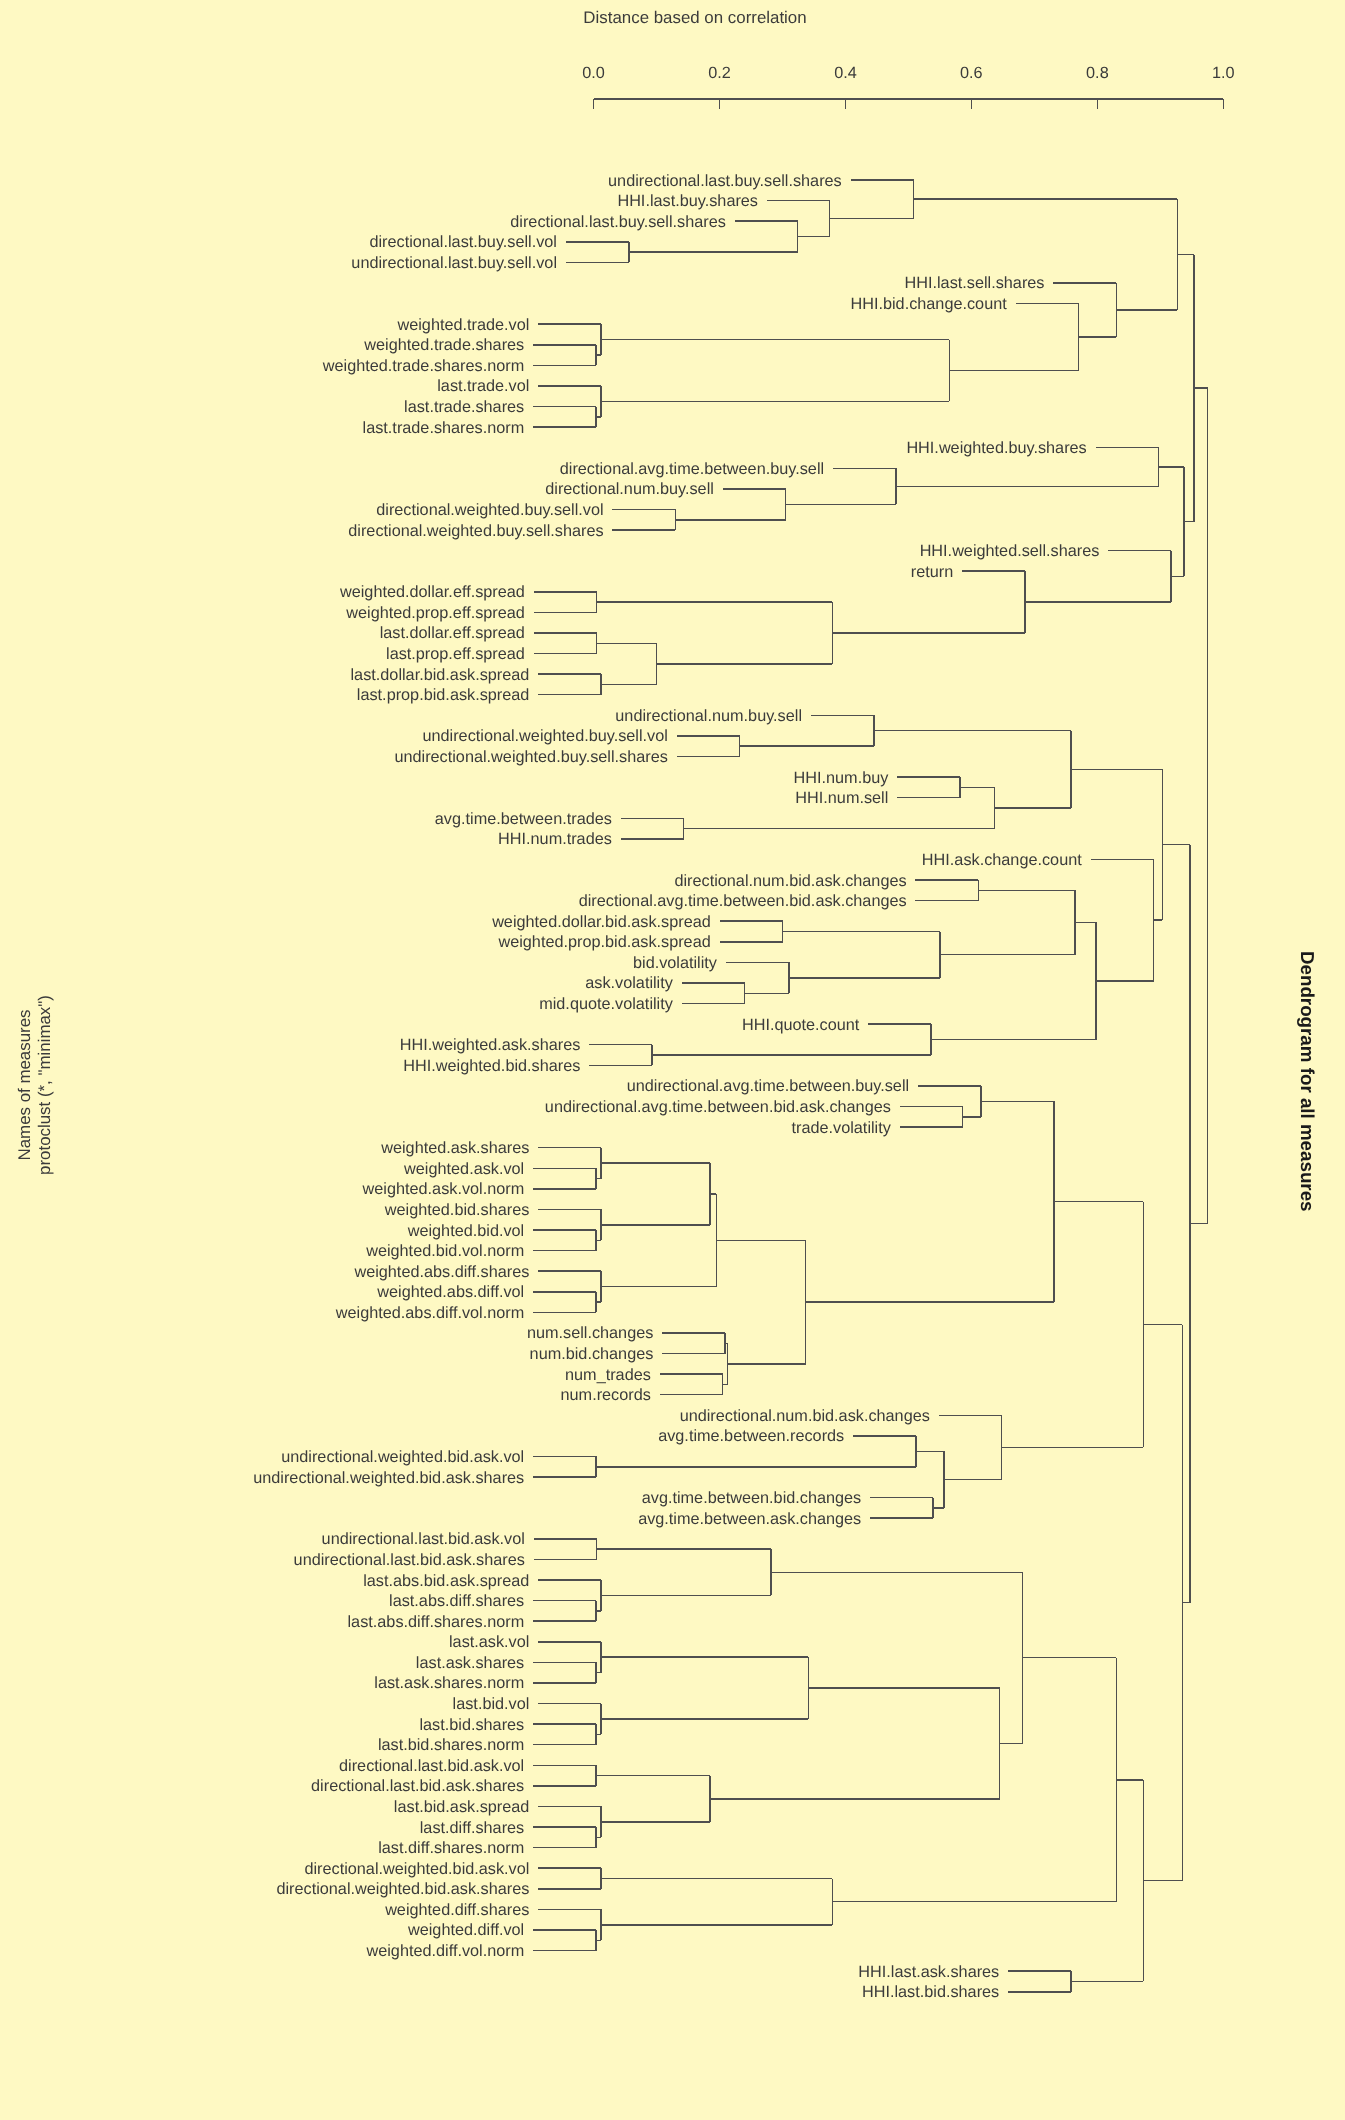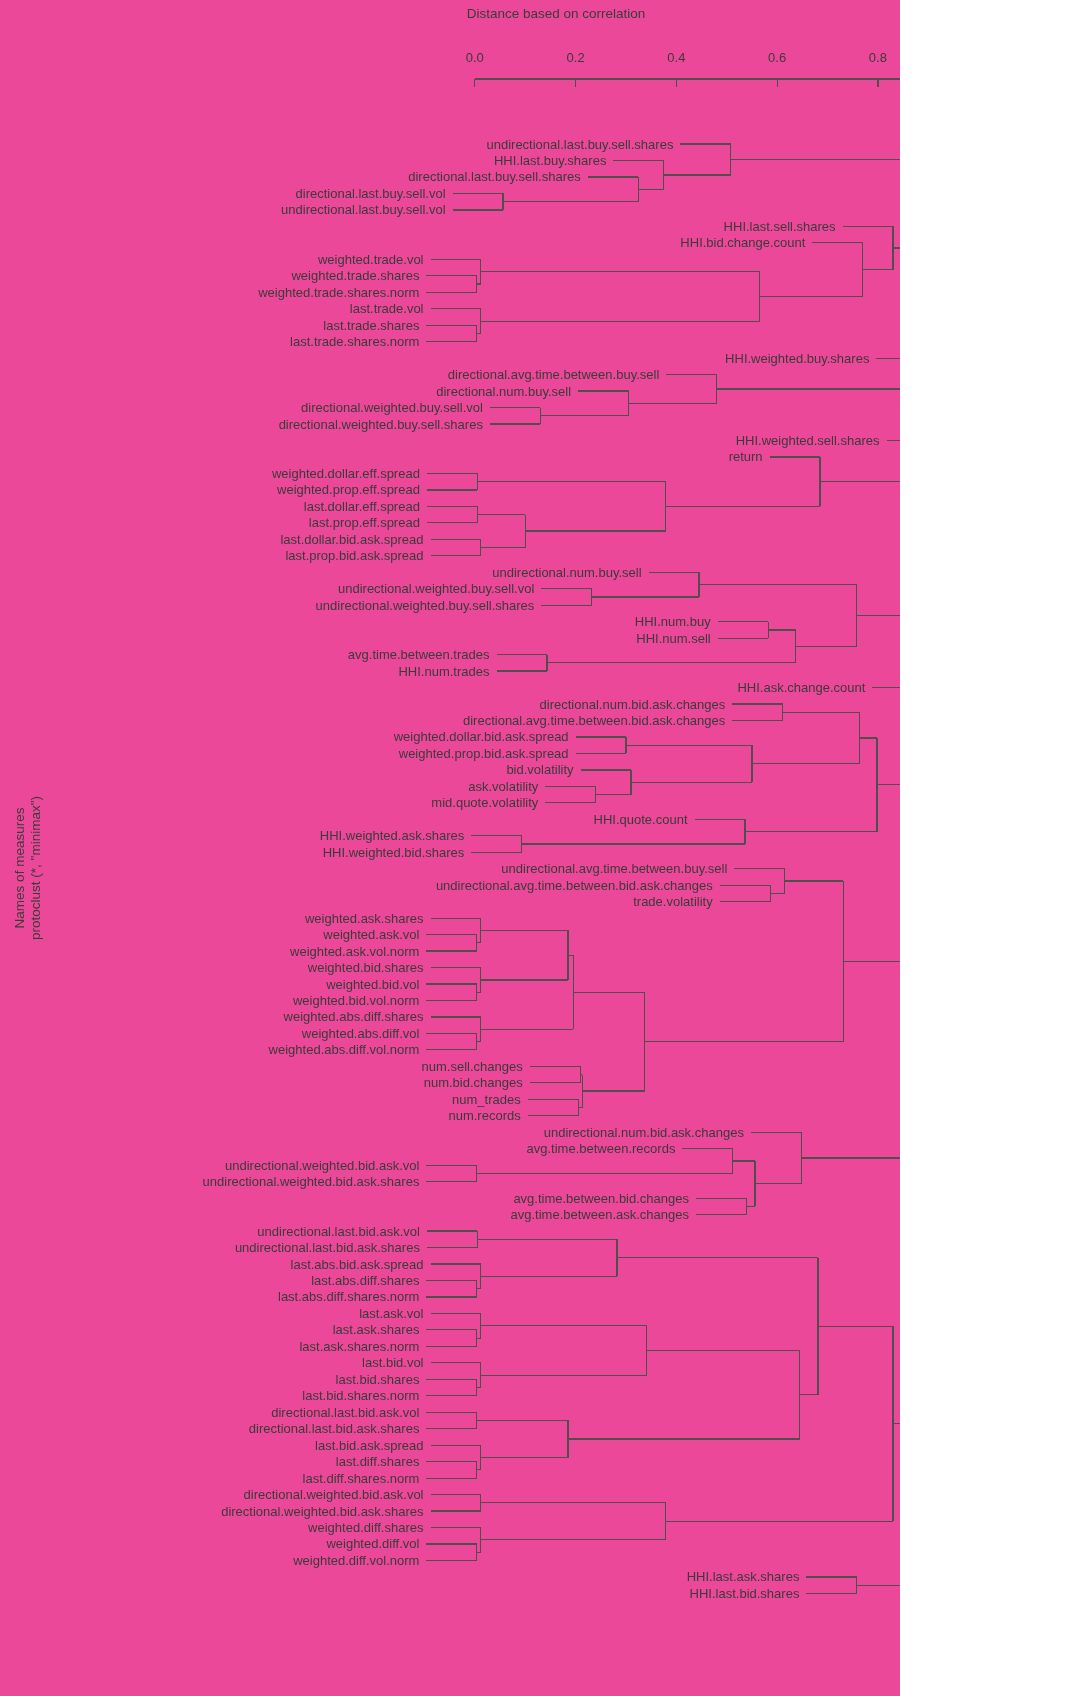--- a/index.html
+++ b/index.html
@@ -1,16 +1,16 @@
 <!DOCTYPE html>
 <html><head>
 <meta charset="utf-8">
 <style>
   html,body{margin:0;padding:0;background:#fff;}
-  #canvas{position:relative;width:900px;height:1696px;background:#ec4899;overflow:hidden;
+  #canvas{position:relative;width:1076px;height:1696px;background:#fef9c3;overflow:hidden;
           font-family:"Liberation Sans", sans-serif;}
   svg text{font-family:"Liberation Sans", sans-serif;fill:#3b3b3b;}
   .axis-title{font-size:13.5px;}
   .tick-label{font-size:13px;}
   .leaf-label{font-size:13px;}
   .side-label{font-size:13.5px;}
   .main-title{font-size:15px;font-weight:bold;fill:#1a1a1a;}
 </style>
 </head>
 <body>

